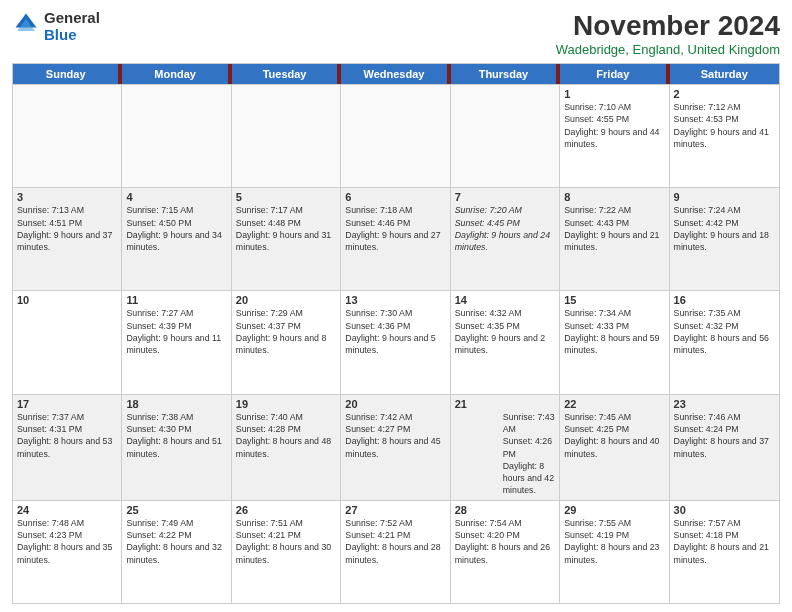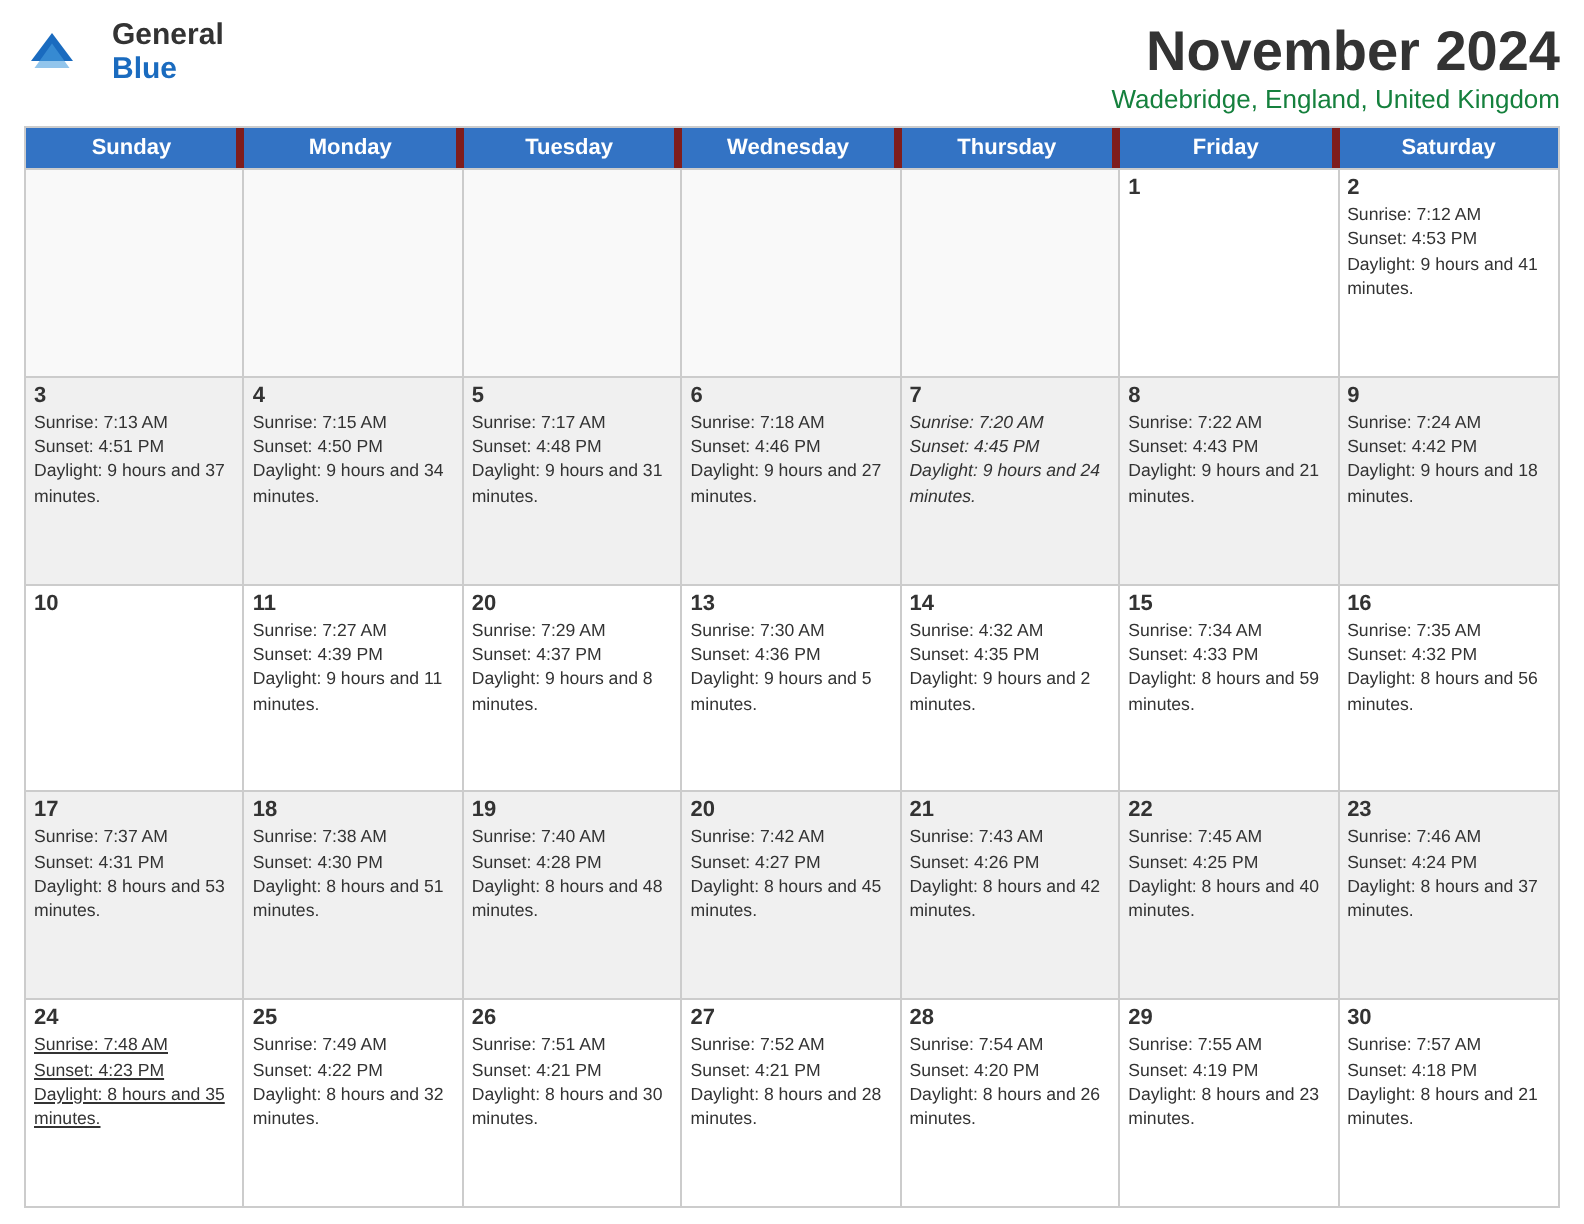--- a/index.html
+++ b/index.html
@@ -18,22 +18,22 @@
       padding: 10px 12px 8px 12px;
     }
     .header {
       display: flex;
       justify-content: space-between;
       align-items: flex-start;
       margin-bottom: 6px;
     }
     .logo {
       display: flex;
-      align-items: center;
-      gap: 16px;
+      align-items: flex-start;
+      gap: 4px;
     }
     .logo-text {
       display: flex;
       flex-direction: column;
       line-height: 1.1;
     }
     .logo-general {
       font-size: 15px;
       font-weight: bold;
       color: #333;
@@ -146,20 +146,23 @@
       </div>
     <div class="cal-body">
     <div class="cal-row">
           <div class="cal-cell empty"></div>
           <div class="cal-cell empty"></div>
           <div class="cal-cell empty"></div>
           <div class="cal-cell empty"></div>
           <div class="cal-cell empty"></div>
           <div class="cal-cell">
             <span class="day-num">1</span>
+            <div class="day-info" style="white-space: pre-line;">Sunrise: 7:10 AM
+Sunset: 4:55 PM
+Daylight: 9 hours and 44 minutes.</div>
           </div>
           <div class="cal-cell">
             <span class="day-num">2</span>
             <div class="day-info" style="white-space: pre-line;">Sunrise: 7:12 AM
 Sunset: 4:53 PM
 Daylight: 9 hours and 41 minutes.</div>
           </div>
         </div>
         <div class="cal-row">
           <div class="cal-cell shaded">
@@ -266,41 +269,41 @@
 Daylight: 8 hours and 48 minutes.</div>
           </div>
           <div class="cal-cell shaded">
             <span class="day-num">20</span>
             <div class="day-info" style="white-space: pre-line;">Sunrise: 7:42 AM
 Sunset: 4:27 PM
 Daylight: 8 hours and 45 minutes.</div>
           </div>
           <div class="cal-cell shaded">
             <span class="day-num">21</span>
-            <div class="day-info" style="white-space: pre-line;">Sunrise: 7:43 AM
+            <div class="day-info" style="white-space: pre-line; margin-left: 48px;">Sunrise: 7:43 AM
 Sunset: 4:26 PM
 Daylight: 8 hours and 42 minutes.</div>
           </div>
           <div class="cal-cell shaded">
             <span class="day-num">22</span>
             <div class="day-info" style="white-space: pre-line;">Sunrise: 7:45 AM
 Sunset: 4:25 PM
 Daylight: 8 hours and 40 minutes.</div>
           </div>
           <div class="cal-cell shaded">
             <span class="day-num">23</span>
             <div class="day-info" style="white-space: pre-line;">Sunrise: 7:46 AM
 Sunset: 4:24 PM
 Daylight: 8 hours and 37 minutes.</div>
           </div>
         </div>
         <div class="cal-row">
           <div class="cal-cell">
             <span class="day-num">24</span>
-            <div class="day-info" style="white-space: pre-line; text-decoration: underline;">Sunrise: 7:48 AM
+            <div class="day-info" style="white-space: pre-line;">Sunrise: 7:48 AM
 Sunset: 4:23 PM
 Daylight: 8 hours and 35 minutes.</div>
           </div>
           <div class="cal-cell">
             <span class="day-num">25</span>
             <div class="day-info" style="white-space: pre-line;">Sunrise: 7:49 AM
 Sunset: 4:22 PM
 Daylight: 8 hours and 32 minutes.</div>
           </div>
           <div class="cal-cell">

